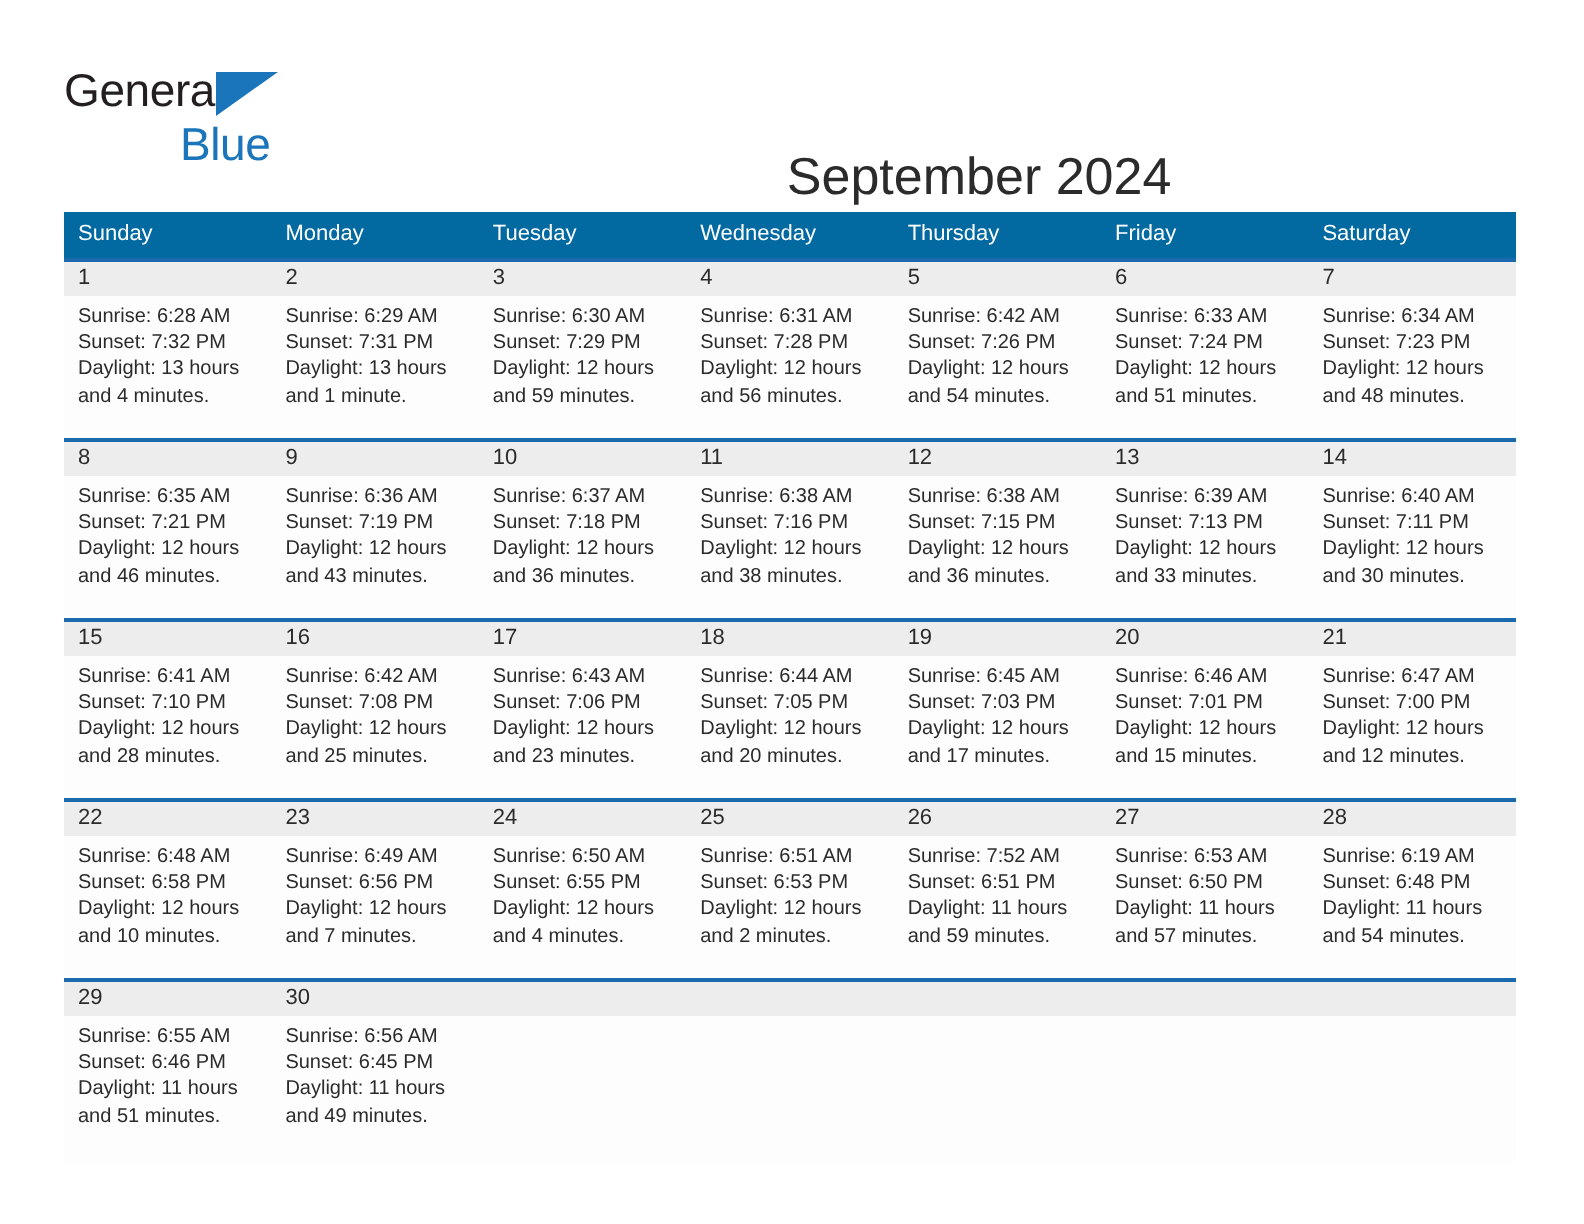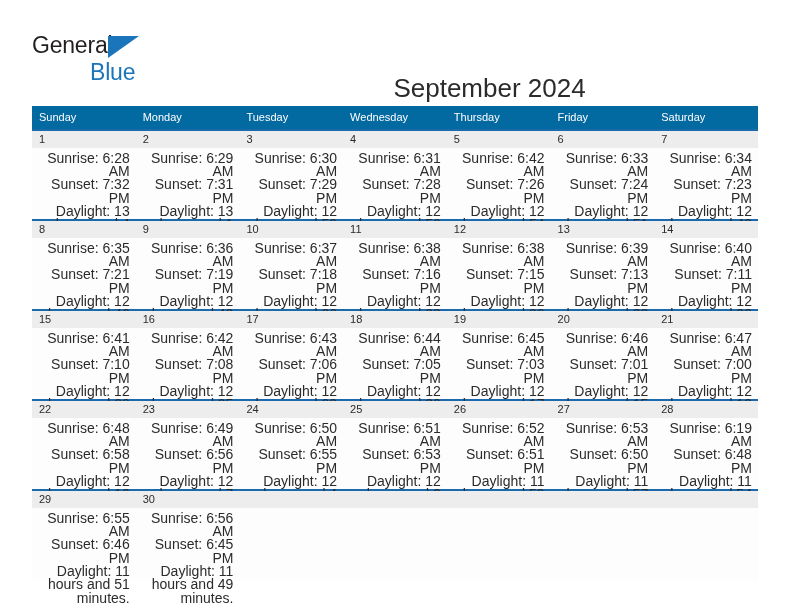--- a/index.html
+++ b/index.html
@@ -97,24 +97,23 @@
   .cell .daynum{
     background:#ededed;
     height:17px;
     line-height:17px;
     padding-left:7px;
     font-size:11px;
     color:#2b2b2b;
   }
   .cell .info{
     padding:4px 6px 0 7px;
-    font-size:14px;
+    font-size:10px;
     line-height:13.3px;
     color:#2b2b2b;
-    text-align:right;
   }
   .cell.empty .daynum{background:#ededed;}
   .week.last .cell{height:90px;}
 </style>
 </head>
 <body>
 
 <div class="page">
 
   <div class="header">
@@ -348,21 +347,21 @@
             <div class="daynum">25</div>
             <div class="info">
               <div>Sunrise: 6:51 AM</div>
               <div>Sunset: 6:53 PM</div>
               <div>Daylight: 12 hours and 2 minutes.</div>
             </div>
           </div>
           <div class="cell">
             <div class="daynum">26</div>
             <div class="info">
-              <div>Sunrise: 6:52 AM</div>
+              <div>Sunrise: 7:52 AM</div>
               <div>Sunset: 6:51 PM</div>
               <div>Daylight: 11 hours and 59 minutes.</div>
             </div>
           </div>
           <div class="cell">
             <div class="daynum">27</div>
             <div class="info">
               <div>Sunrise: 6:53 AM</div>
               <div>Sunset: 6:50 PM</div>
               <div>Daylight: 11 hours and 57 minutes.</div>

